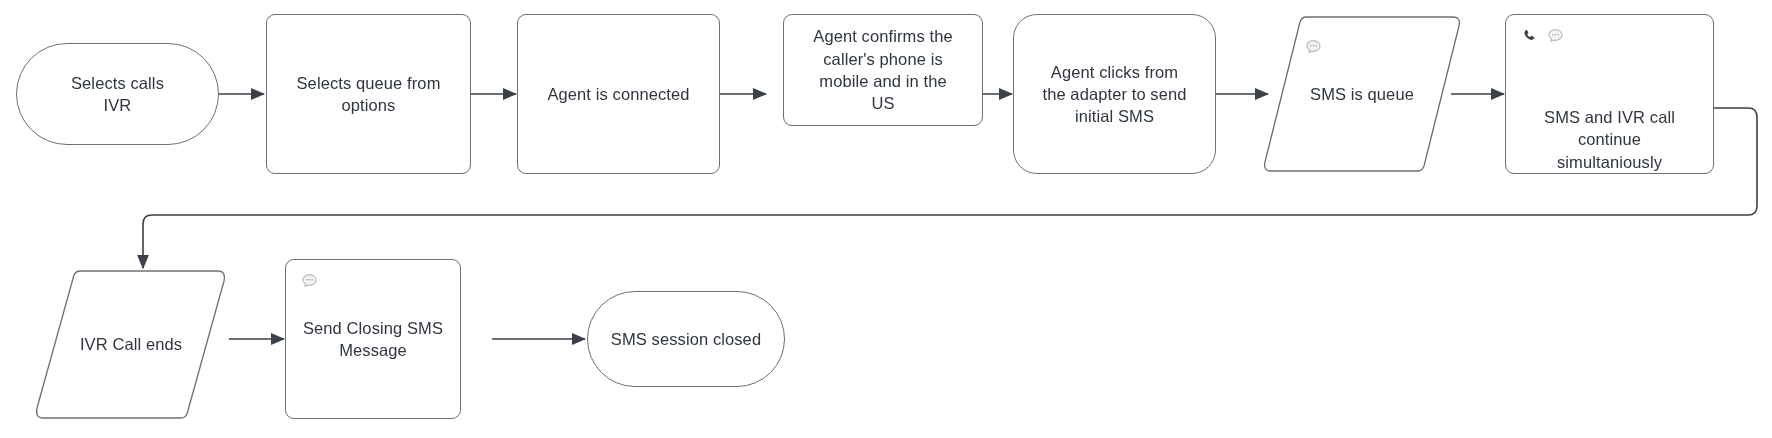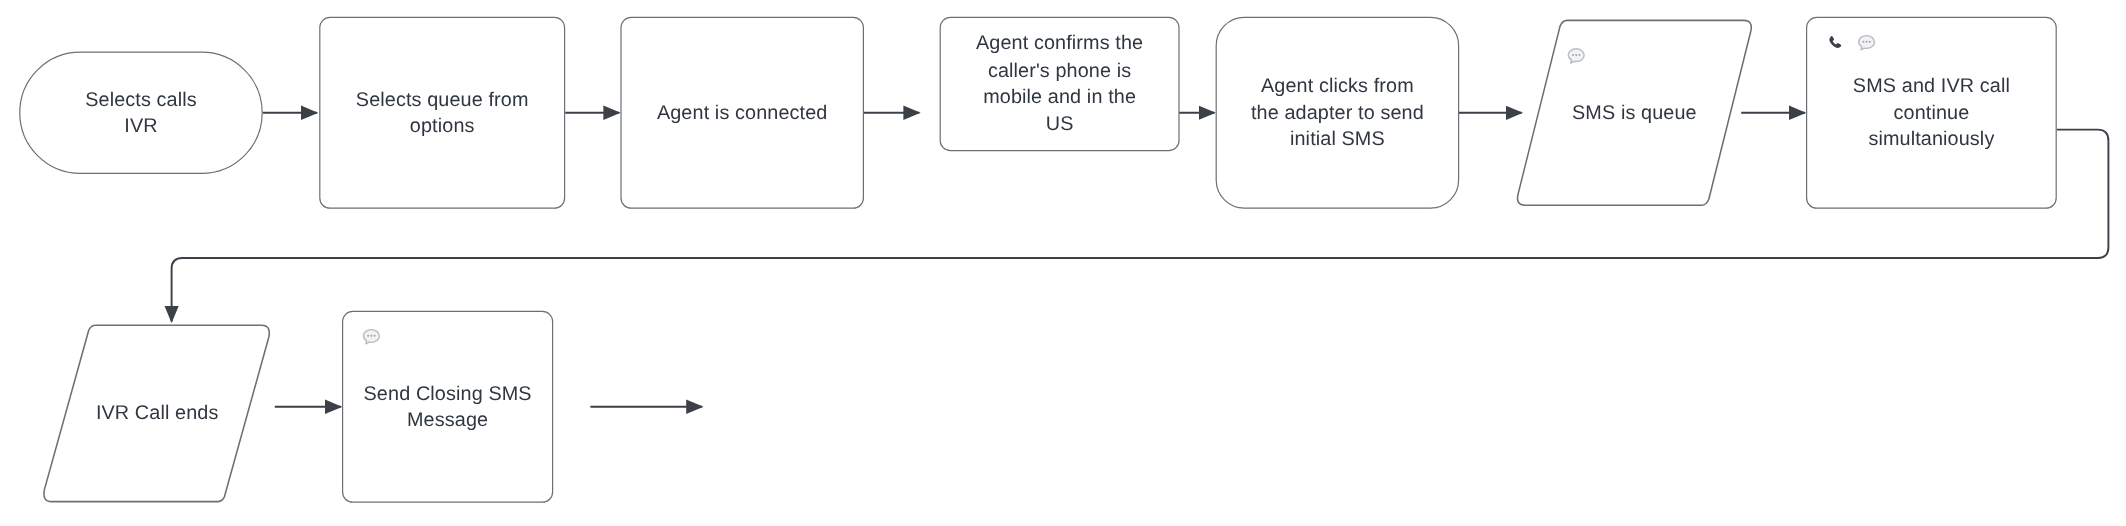--- a/index.html
+++ b/index.html
@@ -145,21 +145,21 @@
       <svg class="badge-icon" viewBox="0 0 24 24">
         <path d="M12 3.4c-4.6 0-8.3 2.9-8.3 6.5 0 2.1 1.3 4 3.3 5.2l-.8 3.3 3.4-1.9c.8.2 1.6.3 2.4.3 4.6 0 8.3-2.9 8.3-6.5S16.6 3.4 12 3.4z" fill="#f2f3f4" stroke="#b9bcc2" stroke-width="1.5" stroke-linejoin="round"></path>
         <circle cx="8.6" cy="9.8" r="1.05" fill="#9ea2a9"></circle>
         <circle cx="12" cy="9.8" r="1.05" fill="#9ea2a9"></circle>
         <circle cx="15.4" cy="9.8" r="1.05" fill="#9ea2a9"></circle>
       </svg>
     </div>
     <span class="label node-text">SMS is queue</span>
   </div>
 
-  <div class="node shape-process" style="left:1505px; top:14px; width:209px; height:160px;">
+  <div class="node shape-process" style="left:1505px; top:14px; width:209px; height:160px;align-items:flex-end;">
     <div class="node-badges" style="left:14px; top:12px;">
       <svg class="badge-icon" viewBox="0 0 24 24">
         <path d="M7.3 4.2c.6-.5 1.4-.4 1.8.3l1.3 2.1c.3.6.2 1.3-.3 1.7l-1 .8c.6 1.5 1.9 2.9 3.5 3.7l.9-1c.5-.5 1.2-.6 1.8-.3l2.1 1.2c.7.4.9 1.3.4 1.9-1.1 1.4-2.9 2.2-4.5 1.6-3.3-1.1-6.4-4.1-7.5-7.4-.5-1.6.2-3.4 1.5-4.6z" fill="#3b4049"></path>
       </svg>
       <svg class="badge-icon" viewBox="0 0 24 24">
         <path d="M12 3.4c-4.6 0-8.3 2.9-8.3 6.5 0 2.1 1.3 4 3.3 5.2l-.8 3.3 3.4-1.9c.8.2 1.6.3 2.4.3 4.6 0 8.3-2.9 8.3-6.5S16.6 3.4 12 3.4z" fill="#f2f3f4" stroke="#b9bcc2" stroke-width="1.5" stroke-linejoin="round"></path>
         <circle cx="8.6" cy="9.8" r="1.05" fill="#9ea2a9"></circle>
         <circle cx="12" cy="9.8" r="1.05" fill="#9ea2a9"></circle>
         <circle cx="15.4" cy="9.8" r="1.05" fill="#9ea2a9"></circle>
       </svg>
@@ -182,14 +182,17 @@
         <path d="M12 3.4c-4.6 0-8.3 2.9-8.3 6.5 0 2.1 1.3 4 3.3 5.2l-.8 3.3 3.4-1.9c.8.2 1.6.3 2.4.3 4.6 0 8.3-2.9 8.3-6.5S16.6 3.4 12 3.4z" fill="#f2f3f4" stroke="#b9bcc2" stroke-width="1.5" stroke-linejoin="round"></path>
         <circle cx="8.6" cy="9.8" r="1.05" fill="#9ea2a9"></circle>
         <circle cx="12" cy="9.8" r="1.05" fill="#9ea2a9"></circle>
         <circle cx="15.4" cy="9.8" r="1.05" fill="#9ea2a9"></circle>
       </svg>
     </div>
     <span class="label node-text">Send Closing SMS
 Message</span>
   </div>
 
+  <div class="node shape-terminator" style="left:587px; top:291px; width:198px; height:96px;">
+    <span class="label node-text">SMS session closed</span>
+  </div>
 
 </div>
 
 </body></html>

